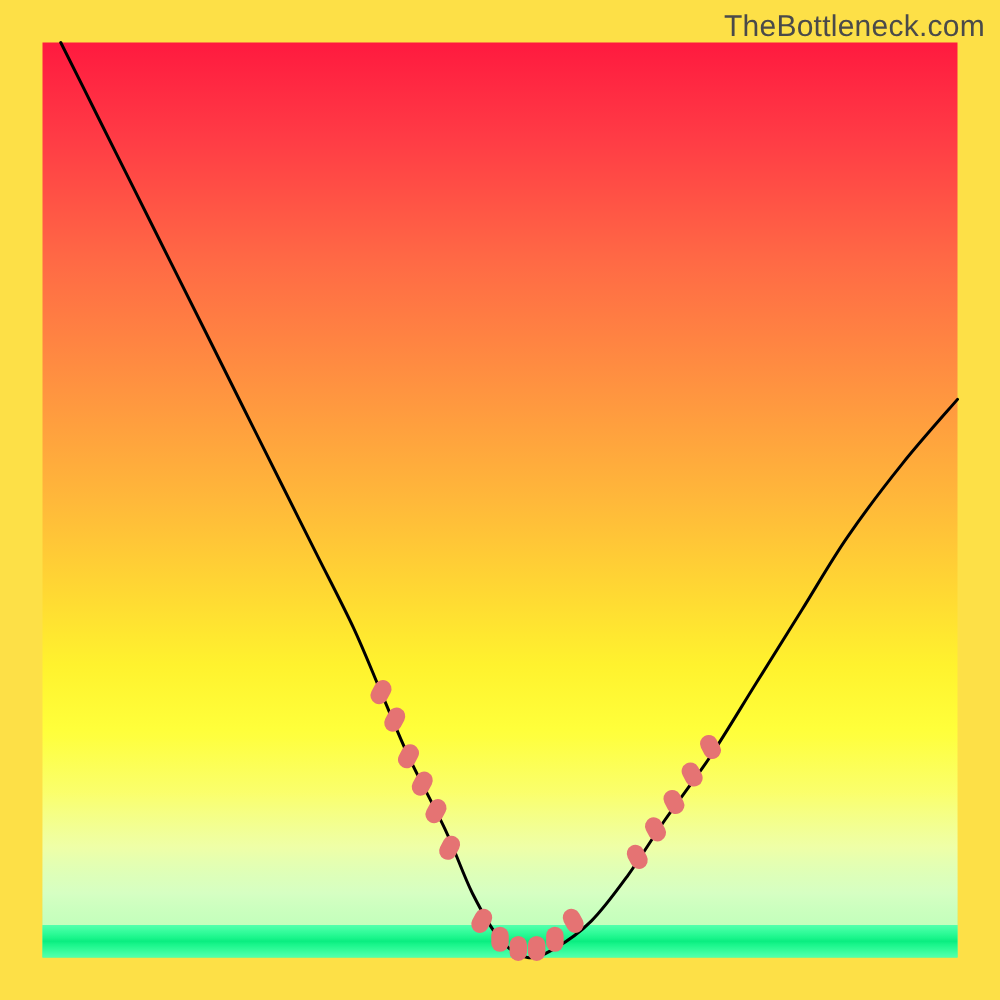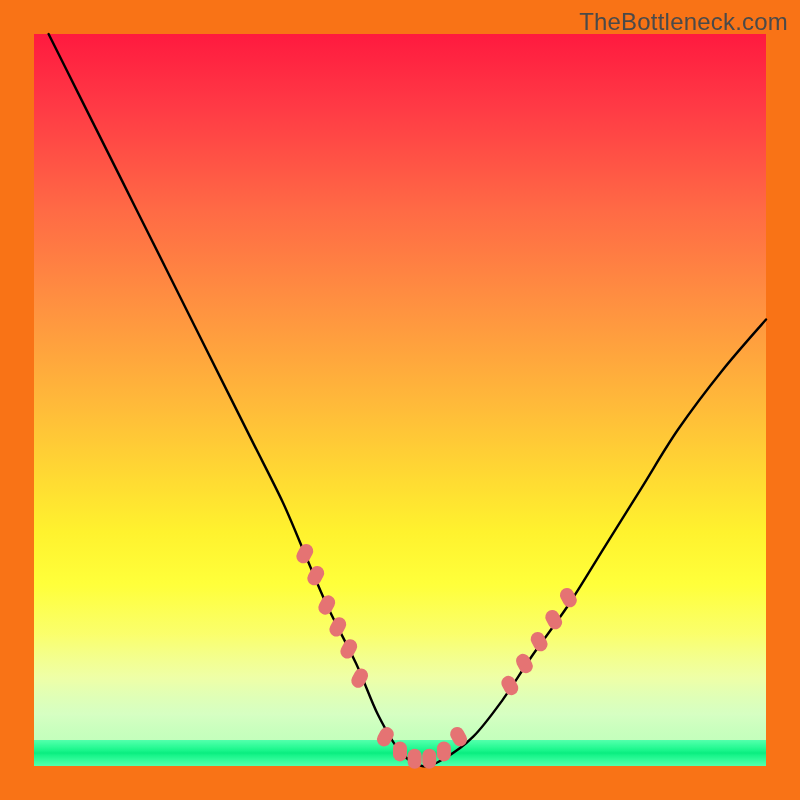--- a/index.html
+++ b/index.html
@@ -10,21 +10,21 @@
     overflow: hidden;
     background: #000;
     font-family: Arial, Helvetica, sans-serif;
   }
   .frame {
     position: absolute;
     left: 0;
     top: 0;
     width: 800px;
     height: 800px;
-    background: #f97316;
+    background: #fde047;
   }
   .plot {
     position: absolute;
     left: 34px;
     top: 34px;
     width: 732px;
     height: 732px;
     background: linear-gradient(to bottom,
       #ff1a3f 0%,
       #ff3a45 10%,

